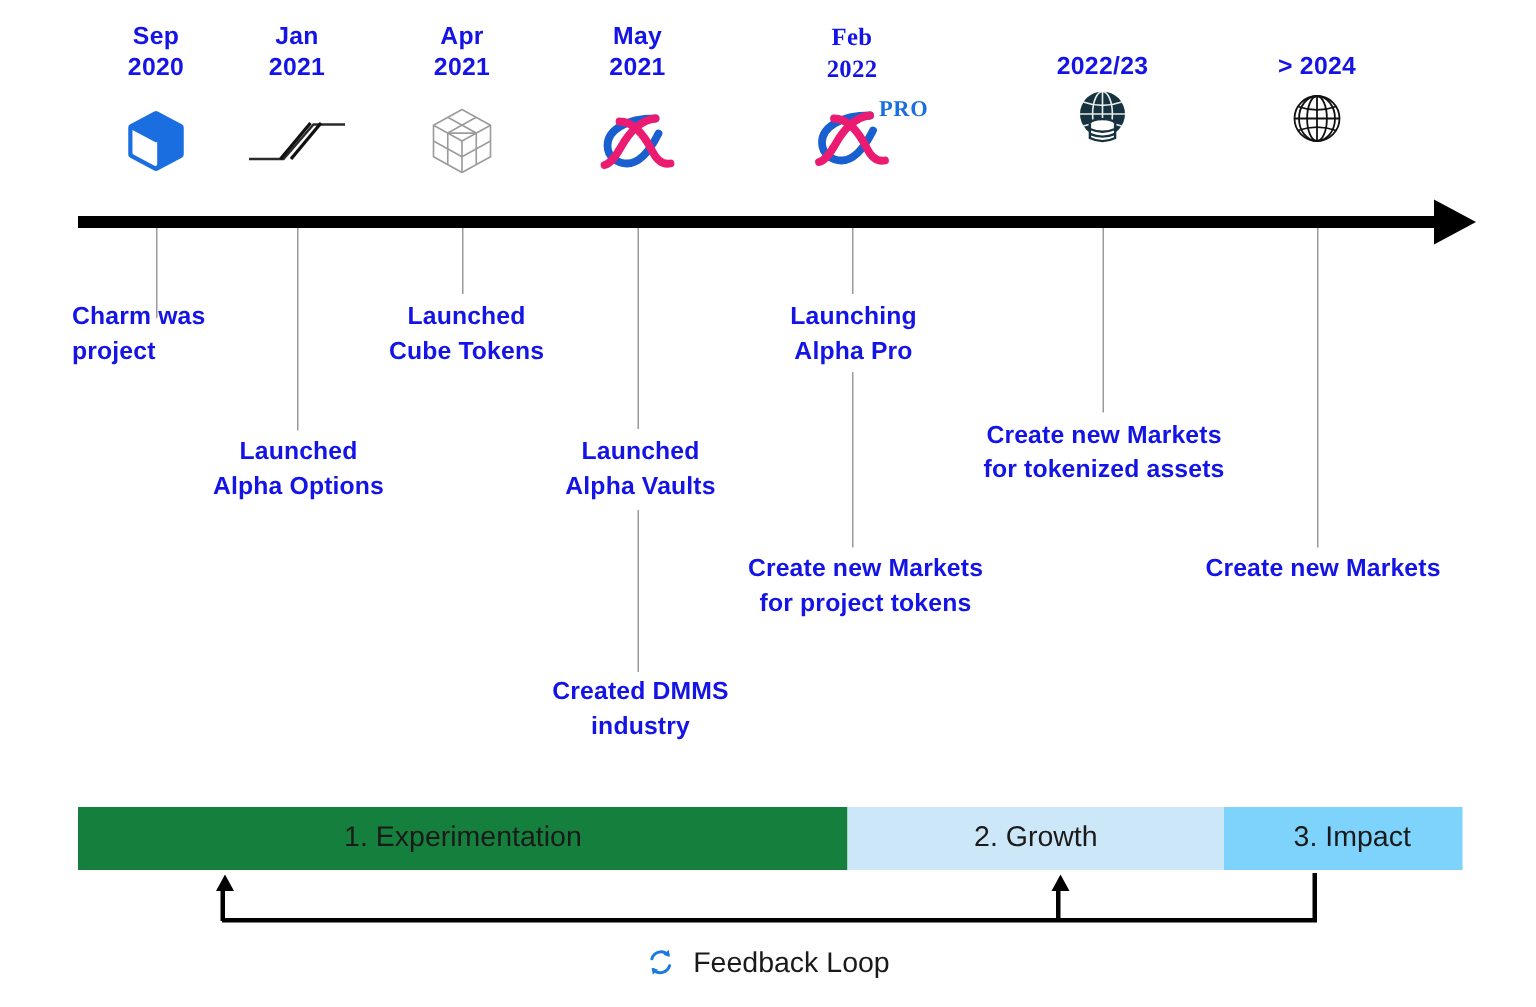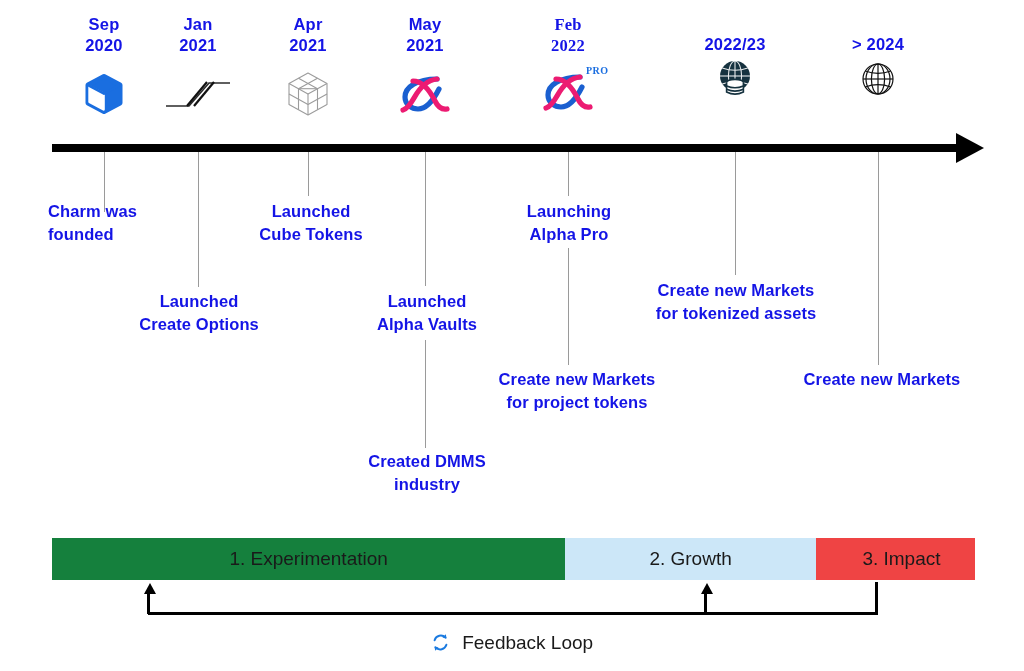--- a/index.html
+++ b/index.html
@@ -68,21 +68,21 @@
     font-size:19px;color:#1a1a1a;
   }
   .fb-label .loop-ico{
     display:inline-block;vertical-align:-3px;margin-right:7px;
   }
 
   
   .alpha-logo{position:relative;display:inline-block;}
   .pro-sup{
     position:absolute;left:46px;top:-4px;
-    font-size:10px;font-weight:bold;color:#1a6ee0;letter-spacing:.4px;
+    font-size:15px;font-weight:bold;color:#1a6ee0;letter-spacing:.4px;
   }
 </style>
 </head>
 <body>
 
 <div id="stage">
 
   <div class="axis-line"></div>
   <div class="axis-arrow"></div>
 
@@ -225,26 +225,26 @@
           <path d="M7.2 13 Q20 17.6, 32.8 13"></path>
           <path d="M7.2 29 Q20 24.4, 32.8 29"></path>
           <path d="M20 6 L20 36"></path>
         </g>
       </svg>
     </div>
   </div>
 
   <div class="callout ca-left" style="left:48px;top:200px;">
     <span>Charm was</span>
-    <span class="l2">founded</span>
+    <span class="l2">project</span>
   </div>
 
   <div class="callout ca-center" style="left:199px;top:290px;">
     <span>Launched</span>
-    <span class="l2">Create Options</span>
+    <span class="l2">Alpha Options</span>
   </div>
 
   <div class="callout ca-center" style="left:311px;top:200px;">
     <span>Launched</span>
     <span class="l2">Cube Tokens</span>
   </div>
 
   <div class="callout ca-center" style="left:427px;top:290px;">
     <span>Launched</span>
     <span class="l2">Alpha Vaults</span>
@@ -274,21 +274,21 @@
     <span>Create new Markets</span>
   </div>
 
   <div class="phasebar">
     <div class="phase" style="width:520px;background:#15803d;">
       <span>1. Experimentation</span>
     </div>
     <div class="phase" style="width:254px;background:#cce7f8;">
       <span>2. Growth</span>
     </div>
-    <div class="phase" style="width:149px;background:#ef4444;padding-left:12px;">
+    <div class="phase" style="width:149px;background:#7dd3fc;padding-left:12px;">
       <span>3. Impact</span>
     </div>
   </div>
 
   <div class="fb-base" style="left:148px;top:612px;width:730px;"></div>
   <div class="fb-v" style="left:147px;top:592px;height:22px;"></div>
   <div class="fb-arrowhead" style="left:148px;top:583px;"></div>
   <div class="fb-v" style="left:704px;top:592px;height:22px;"></div>
   <div class="fb-arrowhead" style="left:705px;top:583px;"></div>
   <div class="fb-v" style="left:875px;top:582px;height:32px;"></div>

